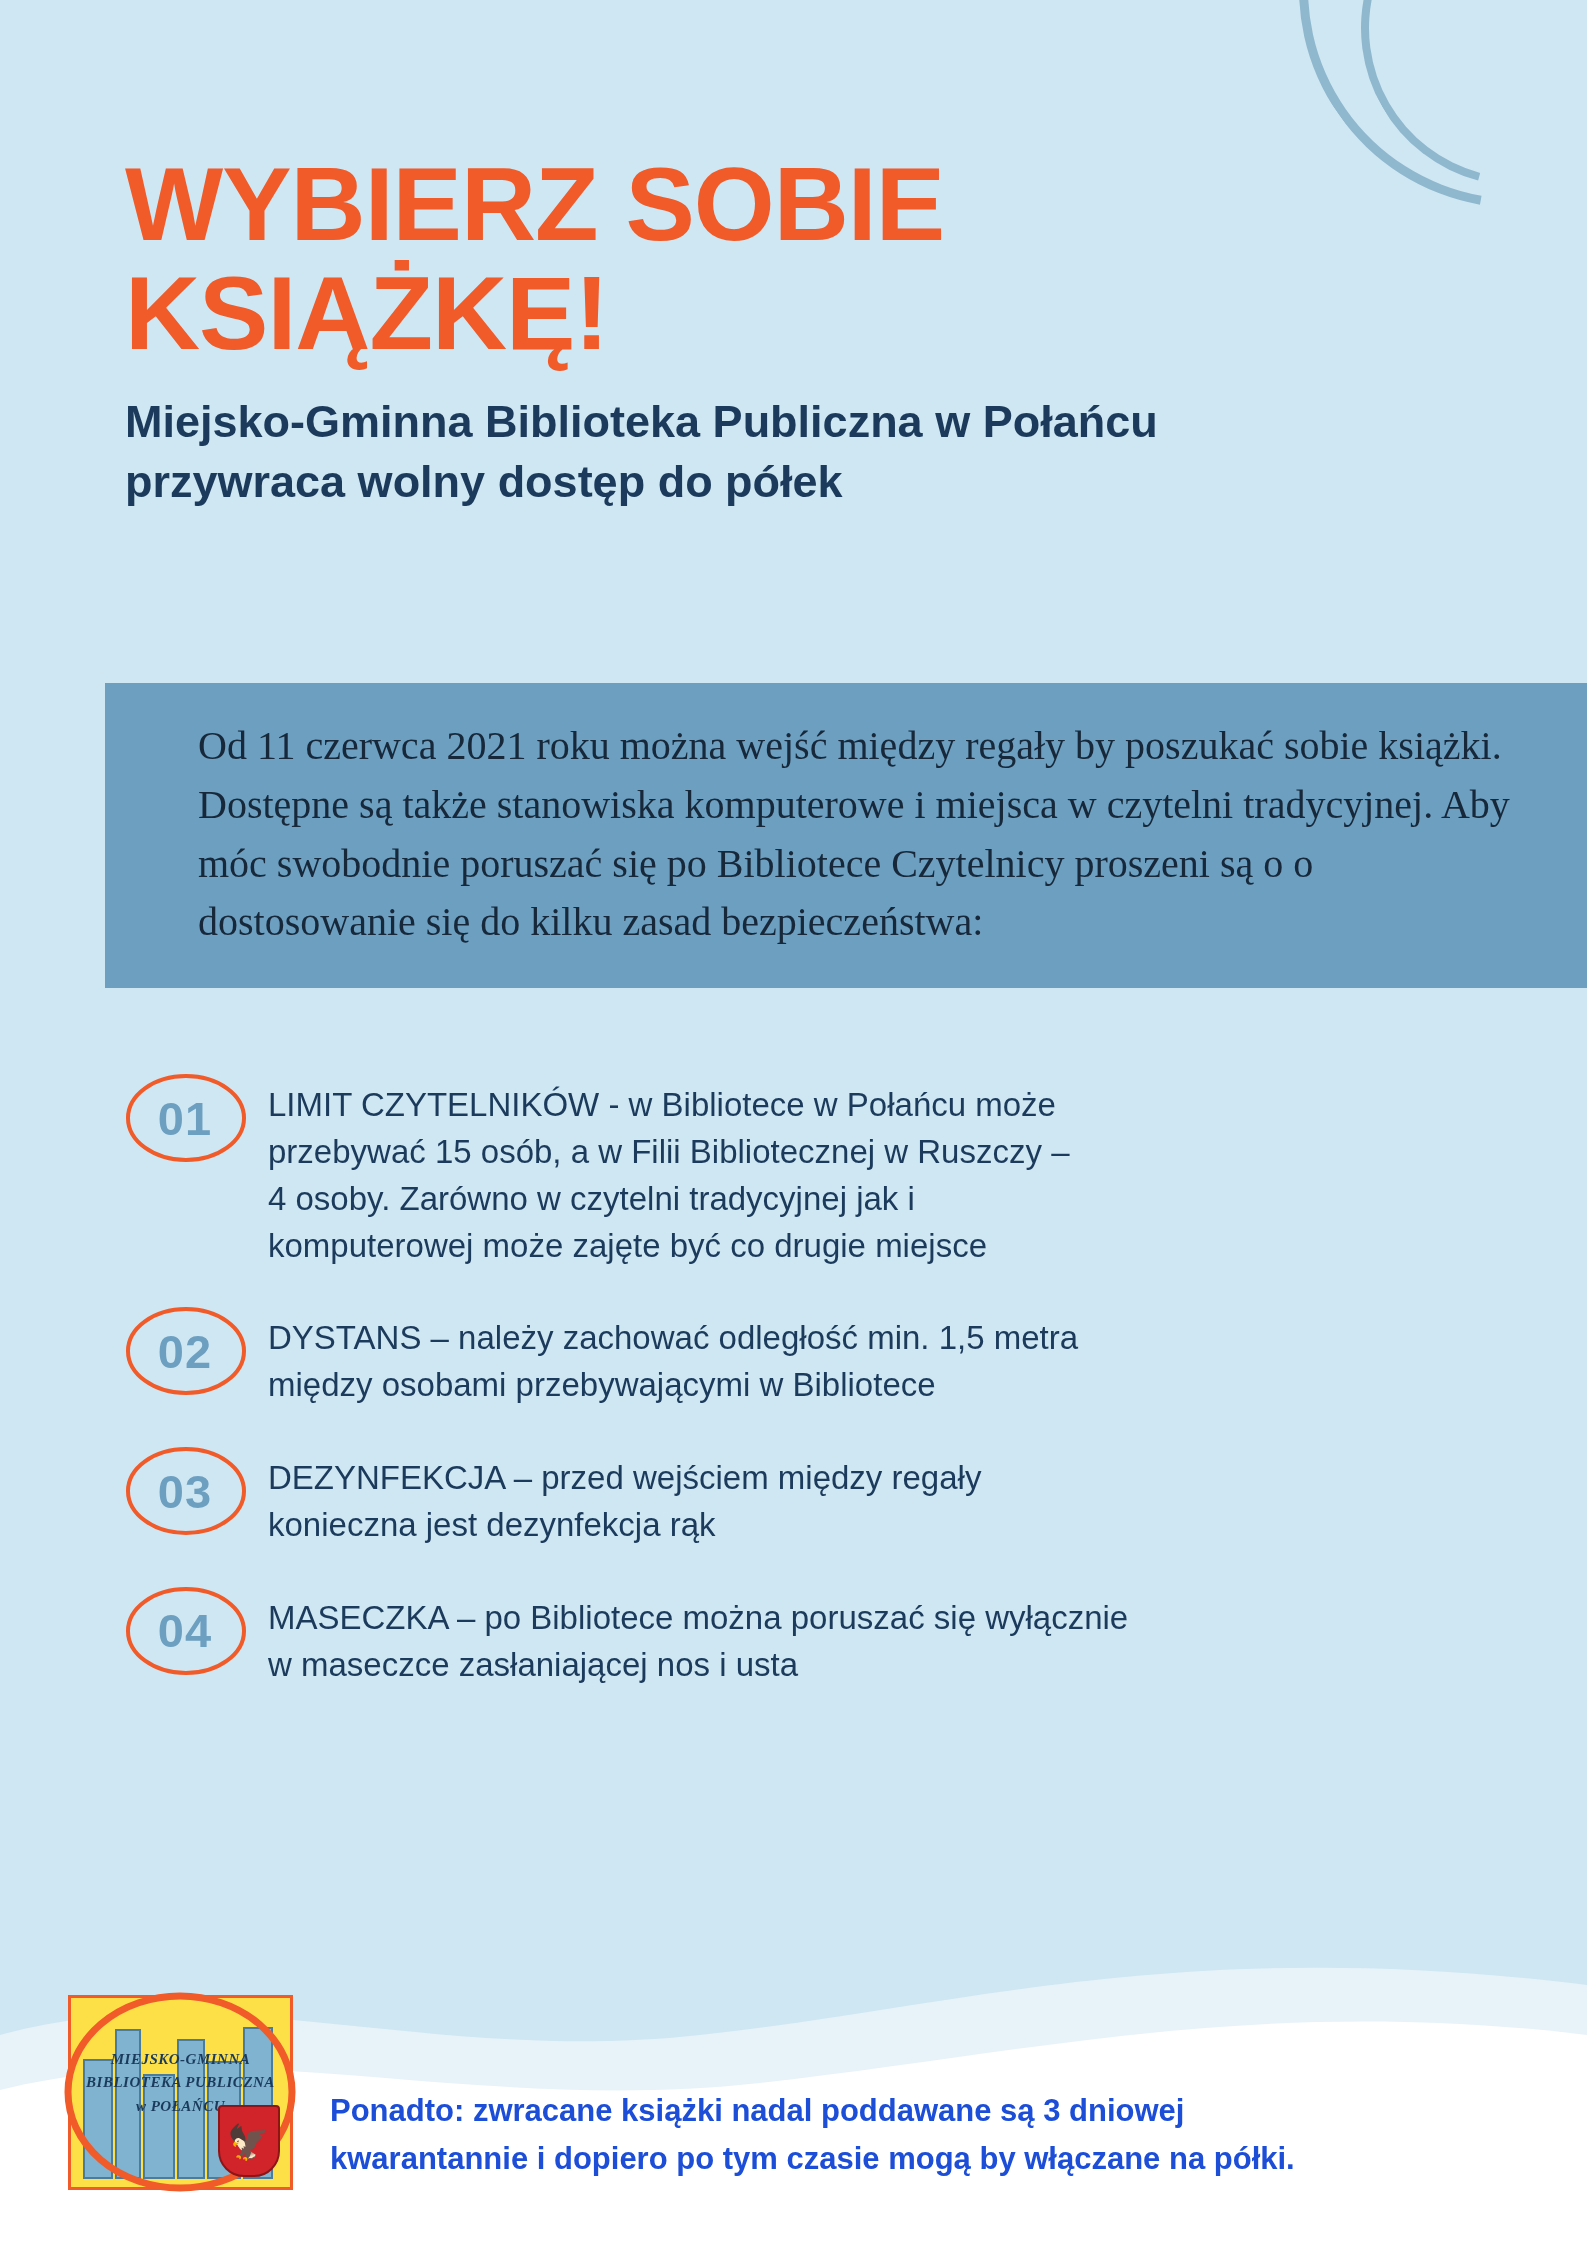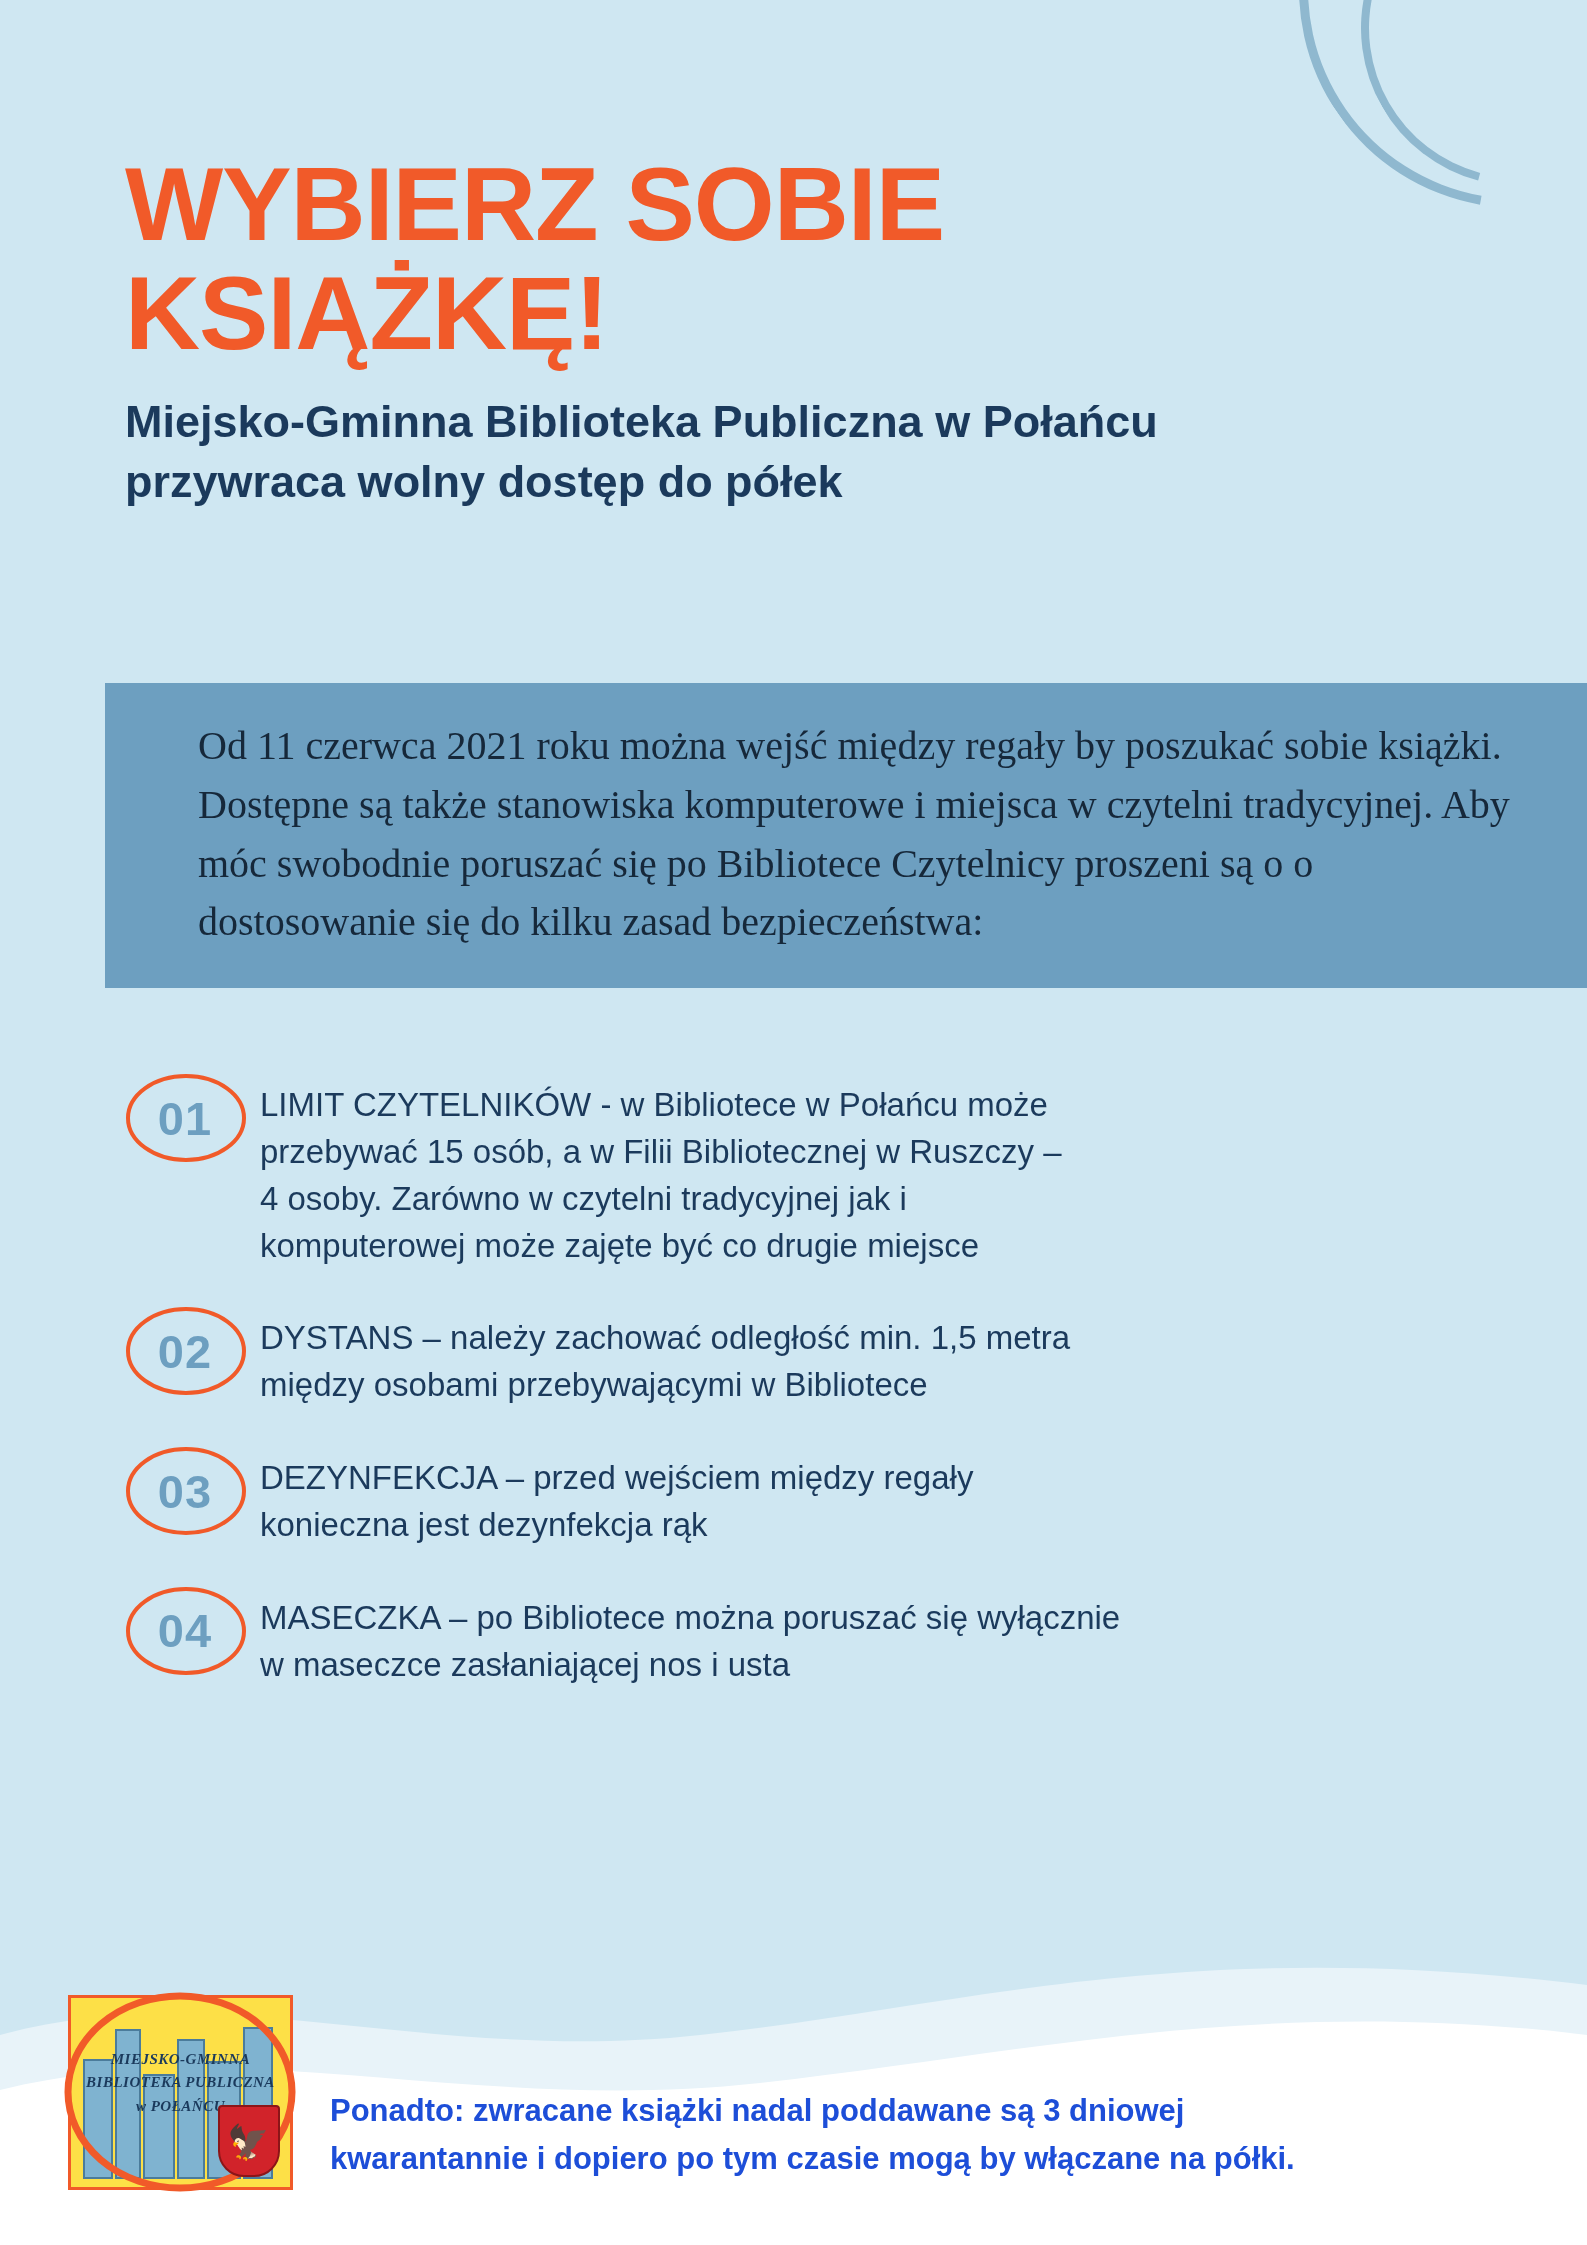--- a/index.html
+++ b/index.html
@@ -93,20 +93,21 @@
   .rules {
     position: absolute;
     left: 110px;
     top: 1070px;
     width: 1420px;
   }
   .rule {
     display: flex;
     align-items: flex-start;
     margin-bottom: 34px;
+    gap: 8px;
   }
   .num-wrap {
     position: relative;
     width: 150px;
     flex: 0 0 150px;
     height: 96px;
     display: flex;
     align-items: center;
     justify-content: center;
   }

